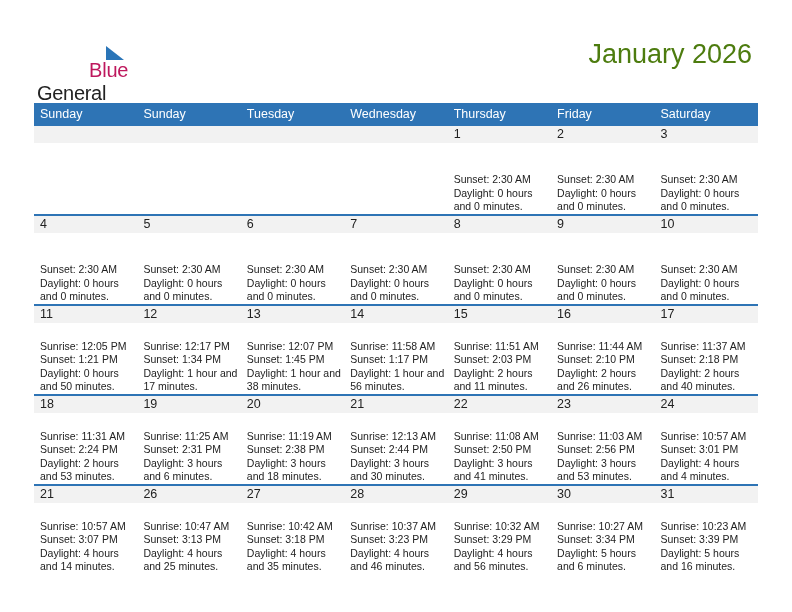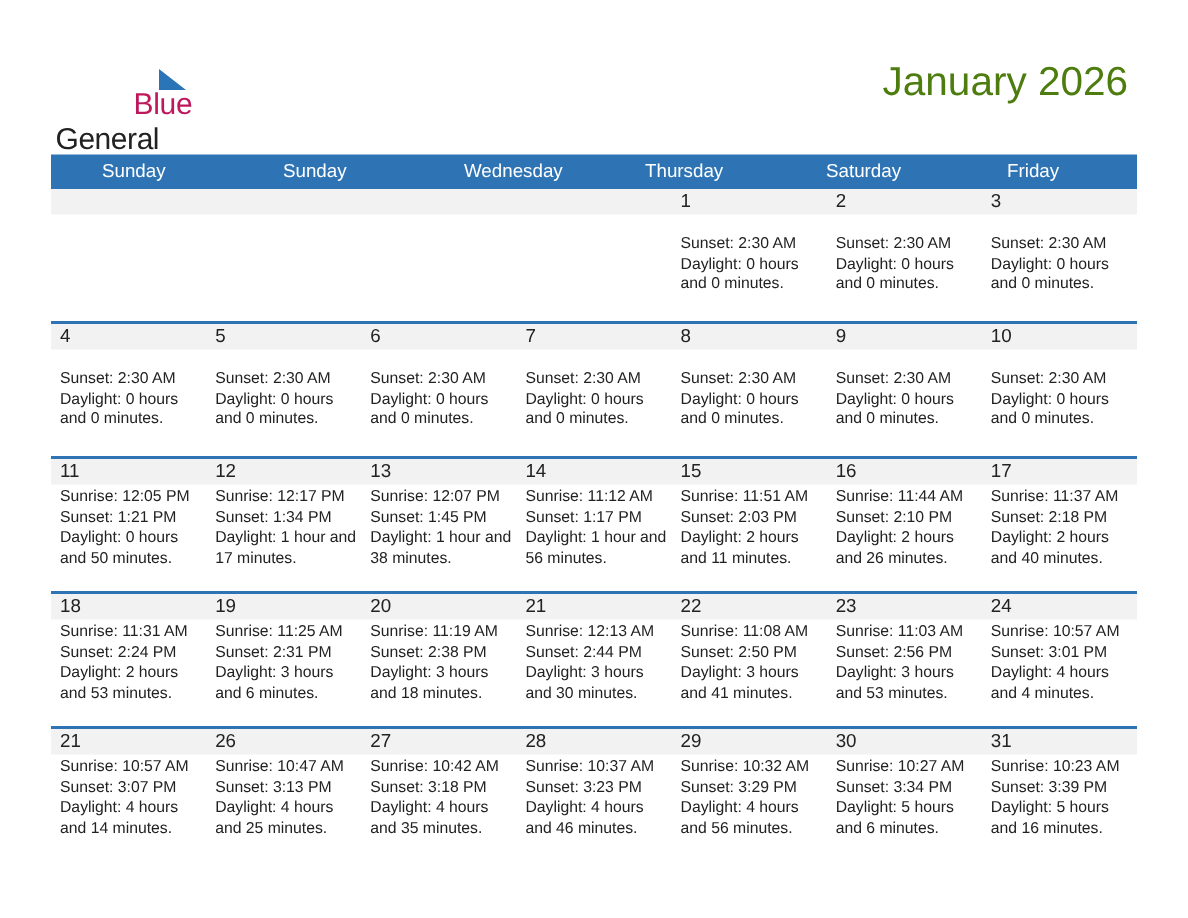--- a/index.html
+++ b/index.html
@@ -10,51 +10,52 @@
     .logo .general { position: absolute; left: 0; top: 0; font-size: 20px; color: #222; letter-spacing: -0.3px; line-height: 22px; margin-top: 40px; }
     .logo .blue { position: absolute; left: 52px; top: 17px; font-size: 20px; color: #be185d; line-height: 22px; letter-spacing: -0.2px; }
     .logo .tri { position: absolute; left: 69px; top: 4px; width: 0; height: 0;
                  border-top: 0 solid transparent; border-left: 18px solid #2a75b8; border-bottom: 14px solid transparent; transform: scaleY(-1); }
 
     .title { position: absolute; right: 40px; top: 38px; font-size: 27px; color: #4d7c0f; line-height: 32px; }
     .subtitle { position: absolute; right: 40px; top: 77px; font-size: 17px; color: #222; line-height: 20px; margin-top: 30px; }
 
     .cal { position: absolute; left: 34px; top: 103px; width: 724px; }
     .head { display: flex; background: #2e74b5; height: 23px; }
-    .head .dn { width: 103.43px; color: #fff; font-size: 12.5px; line-height: 23px; padding-left: 6px; margin-left: 28px; }
+    .head .dn { width: 103.43px; color: #fff; font-size: 12.5px; line-height: 23px; padding-left: 6px; }
 
     .week { border-top: 2px solid #2e74b5; }
     .week.first { border-top: none; }
     .dates { display: flex; background: #f2f2f2; height: 17px; }
     .dates .d { width: 103.43px; font-size: 12.5px; line-height: 17px; padding-left: 6px; color: #222; }
-    .info { display: flex; height: 71px; }
+    .info { display: flex; height: 71px; align-items: flex-end; }
     .info .c { width: 103.43px; padding-left: 6px; padding-top: 2px; font-size: 10.5px; line-height: 13.6px; color: #222; }
     .week.first .info .c { padding-top: 13px; }
     .week.noise .info .c { padding-top: 13px; }
   </style>
 </head>
 <body>
 
 <div class="logo">
   <span class="general">General</span>
   <span class="tri"></span>
   <span class="blue">Blue</span>
 </div>
 
 <div class="title">January 2026</div>
 <div class="subtitle">Kola, Russia</div>
 
 <div class="cal">
   <div class="head">
     <div class="dn">Sunday</div>
     <div class="dn">Sunday</div>
+    <div class="dn">Tuesday</div>
     <div class="dn">Wednesday</div>
     <div class="dn">Thursday</div>
+    <div class="dn">Friday</div>
     <div class="dn">Saturday</div>
-    <div class="dn">Friday</div>
   </div>
   <div id="weeks">
       <div class="week first">
         <div class="dates">
           <div class="d"></div>
           <div class="d"></div>
           <div class="d"></div>
           <div class="d"></div>
           <div class="d">1</div>
           <div class="d">2</div>
@@ -169,21 +170,21 @@
             <div>Daylight: 1 hour and</div>
             <div>17 minutes.</div>
           </div>
           <div class="c">
             <div>Sunrise: 12:07 PM</div>
             <div>Sunset: 1:45 PM</div>
             <div>Daylight: 1 hour and</div>
             <div>38 minutes.</div>
           </div>
           <div class="c">
-            <div>Sunrise: 11:12 AM</div>
+            <div>Sunrise: 11:58 AM</div>
             <div>Sunset: 1:17 PM</div>
             <div>Daylight: 1 hour and</div>
             <div>56 minutes.</div>
           </div>
           <div class="c">
             <div>Sunrise: 11:51 AM</div>
             <div>Sunset: 2:03 PM</div>
             <div>Daylight: 2 hours</div>
             <div>and 11 minutes.</div>
           </div>

